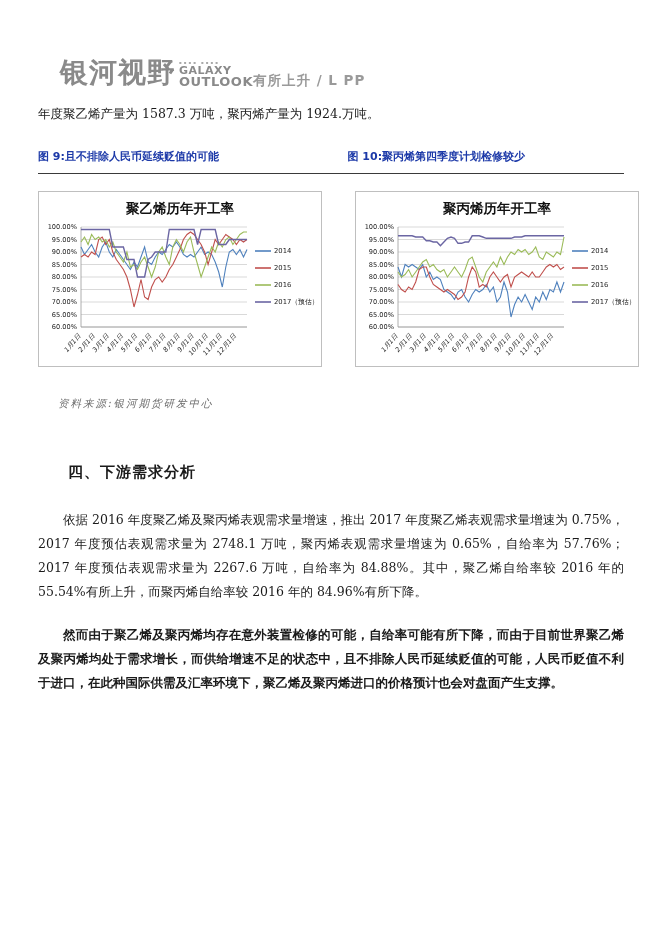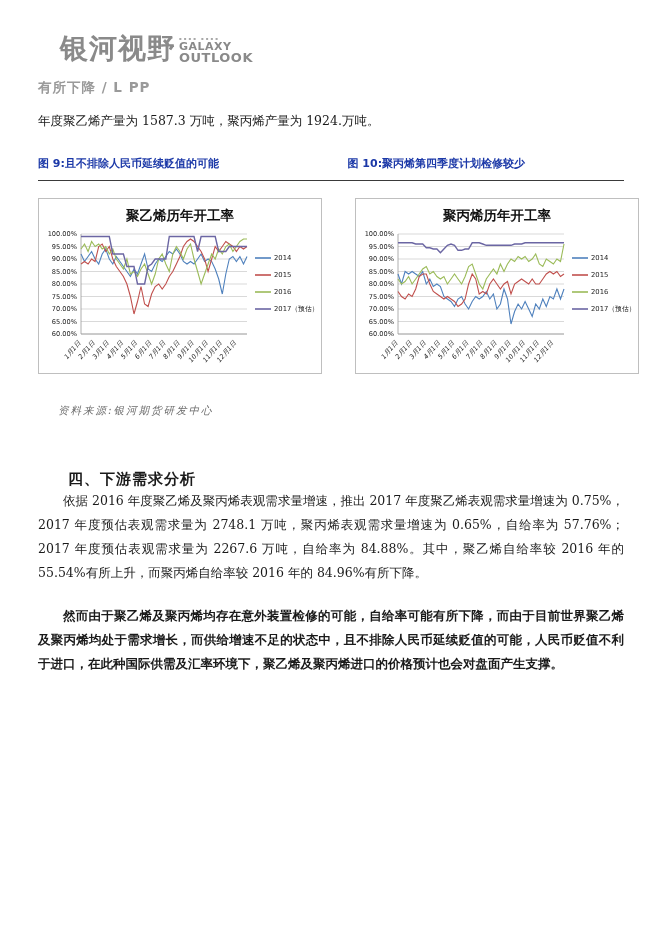--- a/index.html
+++ b/index.html
@@ -5,21 +5,21 @@
   * { margin:0; padding:0; box-sizing:border-box; }
   html,body { background:#ffffff; }
   body { font-family:"DejaVu Sans", sans-serif; }
   .page {
     position:relative; width:662px; height:936px; background:#fff;
     margin:0 auto; overflow:hidden;
   }
   .content { padding:0 38px; }
 
   
-  .header { display:flex; justify-content:space-between; align-items:flex-start; margin-top:34px;flex-direction:column; }
+  .header { display:flex; align-items:flex-start; margin-top:58px; }
   .logo { display:flex; align-items:flex-start; margin-left:22px; }
   .logo-cn { font-size:28px; font-weight:700; color:#8a8a8a; letter-spacing:1px; line-height:1.1; }
   .logo-en { margin-left:3px; margin-top:2px; color:#8a8a8a; }
   .logo-dots { font-size:4px; letter-spacing:2px; color:#a8a8a8; line-height:5px; }
   .logo-en-1 { font-size:11px; font-weight:700; letter-spacing:0.5px; line-height:12px; }
   .logo-en-2 { font-size:13px; font-weight:700; letter-spacing:0.5px; line-height:9px; }
   .report-label { font-size:13.5px; font-weight:700; color:#9a9a9a; letter-spacing:1px; margin-top:14px; }
 
   
   .intro { margin-top:16px; font-family:"DejaVu Serif", serif; font-size:12.5px; color:#1a1a1a; }
@@ -37,39 +37,39 @@
   .chart-box { width:288px; height:176px; border:1px solid #bfbfbf; background:#fff; }
   .chart-box.left { margin-right:33px; }
   .chart-title { text-align:center; font-family:"DejaVu Serif", serif; font-size:13.5px; font-weight:700; color:#111; margin-top:8px; }
   .chart-svg { display:block; margin-top:1px; }
 
   
   .source-note { margin-top:30px; margin-left:20px; font-family:"DejaVu Serif", serif; font-style:italic; font-size:10.5px; color:#6e6e6e; letter-spacing:2px; }
 
   
   .section-heading { margin-top:52px; margin-left:30px; font-size:15px; font-weight:700; color:#1a1a1a; letter-spacing:1px; }
-  .para { font-family:"DejaVu Serif", serif; font-size:12.5px; color:#1a1a1a; line-height:24px; text-align:justify; text-indent:2em; }
+  .para { margin-top:26px; font-family:"DejaVu Serif", serif; font-size:12.5px; color:#1a1a1a; line-height:24px; text-align:justify; text-indent:2em; }
   .para + .para { margin-top:19px;font-weight:bold; }
 </style>
 </head>
 <body>
 
 <div class="page">
   <div class="content">
 
     <div class="header">
       <div class="logo">
         <span class="logo-cn">银河视野</span>
         <span class="logo-en">
           <div class="logo-dots">▪▪▪▪ ▪▪▪▪</div>
           <div class="logo-en-1">GALAXY</div>
           <div class="logo-en-2">OUTLOOK</div>
         </span>
       </div>
-      <div class="report-label">有所下降 / L PP</div>
+      <div class="report-label">有所上升 / L PP</div>
     </div>
 
     <div class="intro">年度聚乙烯产量为 1587.3 万吨，聚丙烯产量为 1924.万吨。</div>
 
     <div class="captions">
       <div class="caption left">图 9:且不排除人民币延续贬值的可能</div>
       <div class="caption">图 10:聚丙烯第四季度计划检修较少</div>
     </div>
 
     <div class="rule"></div>

